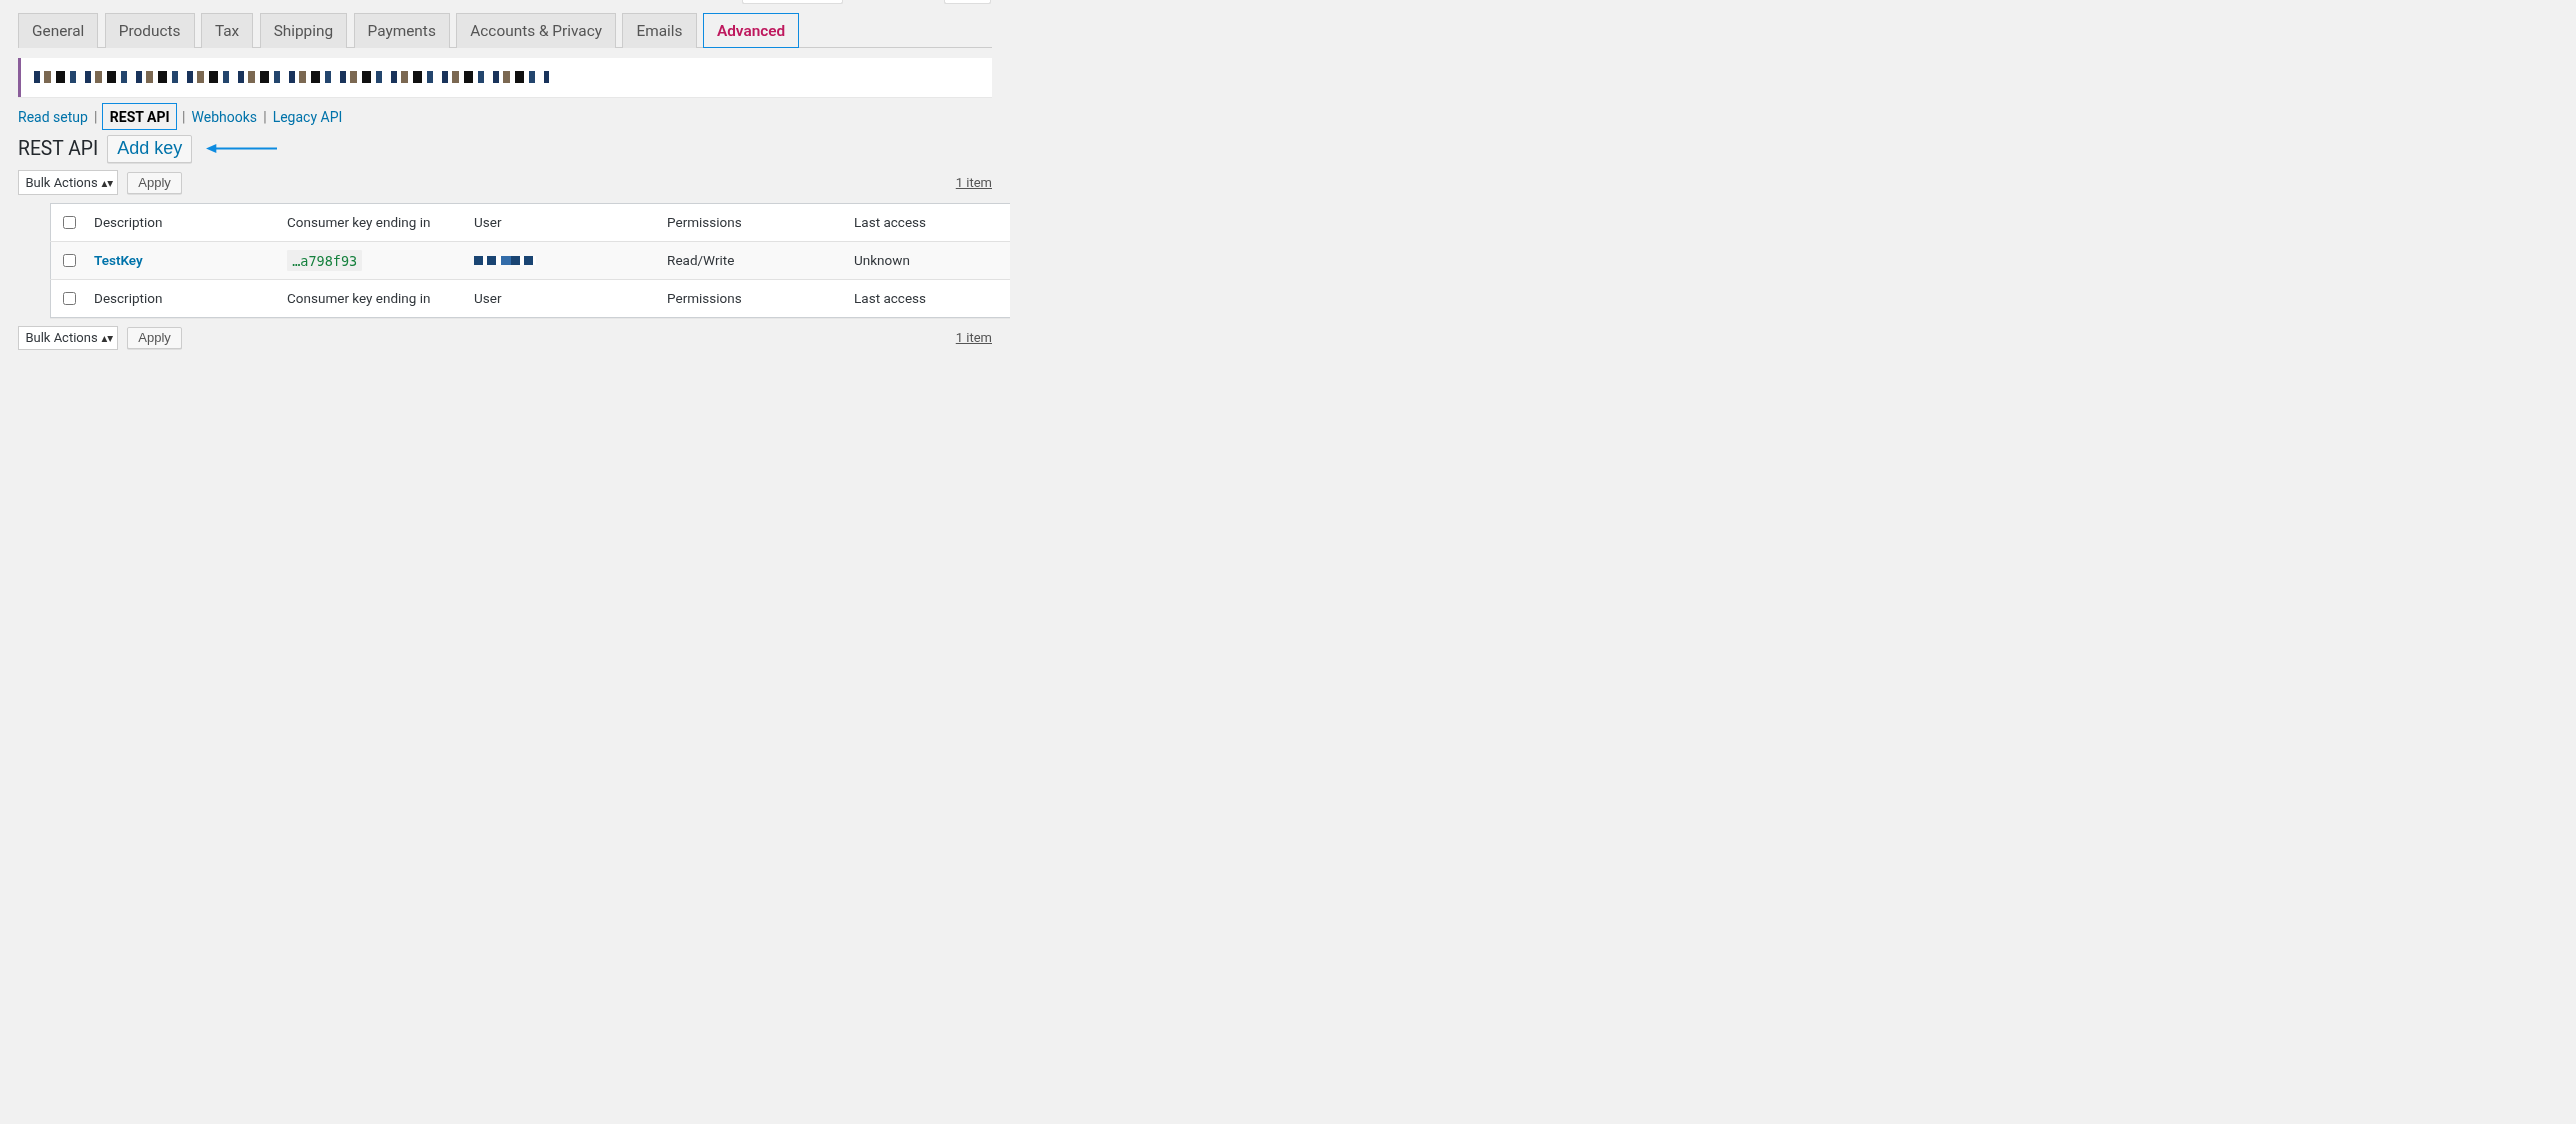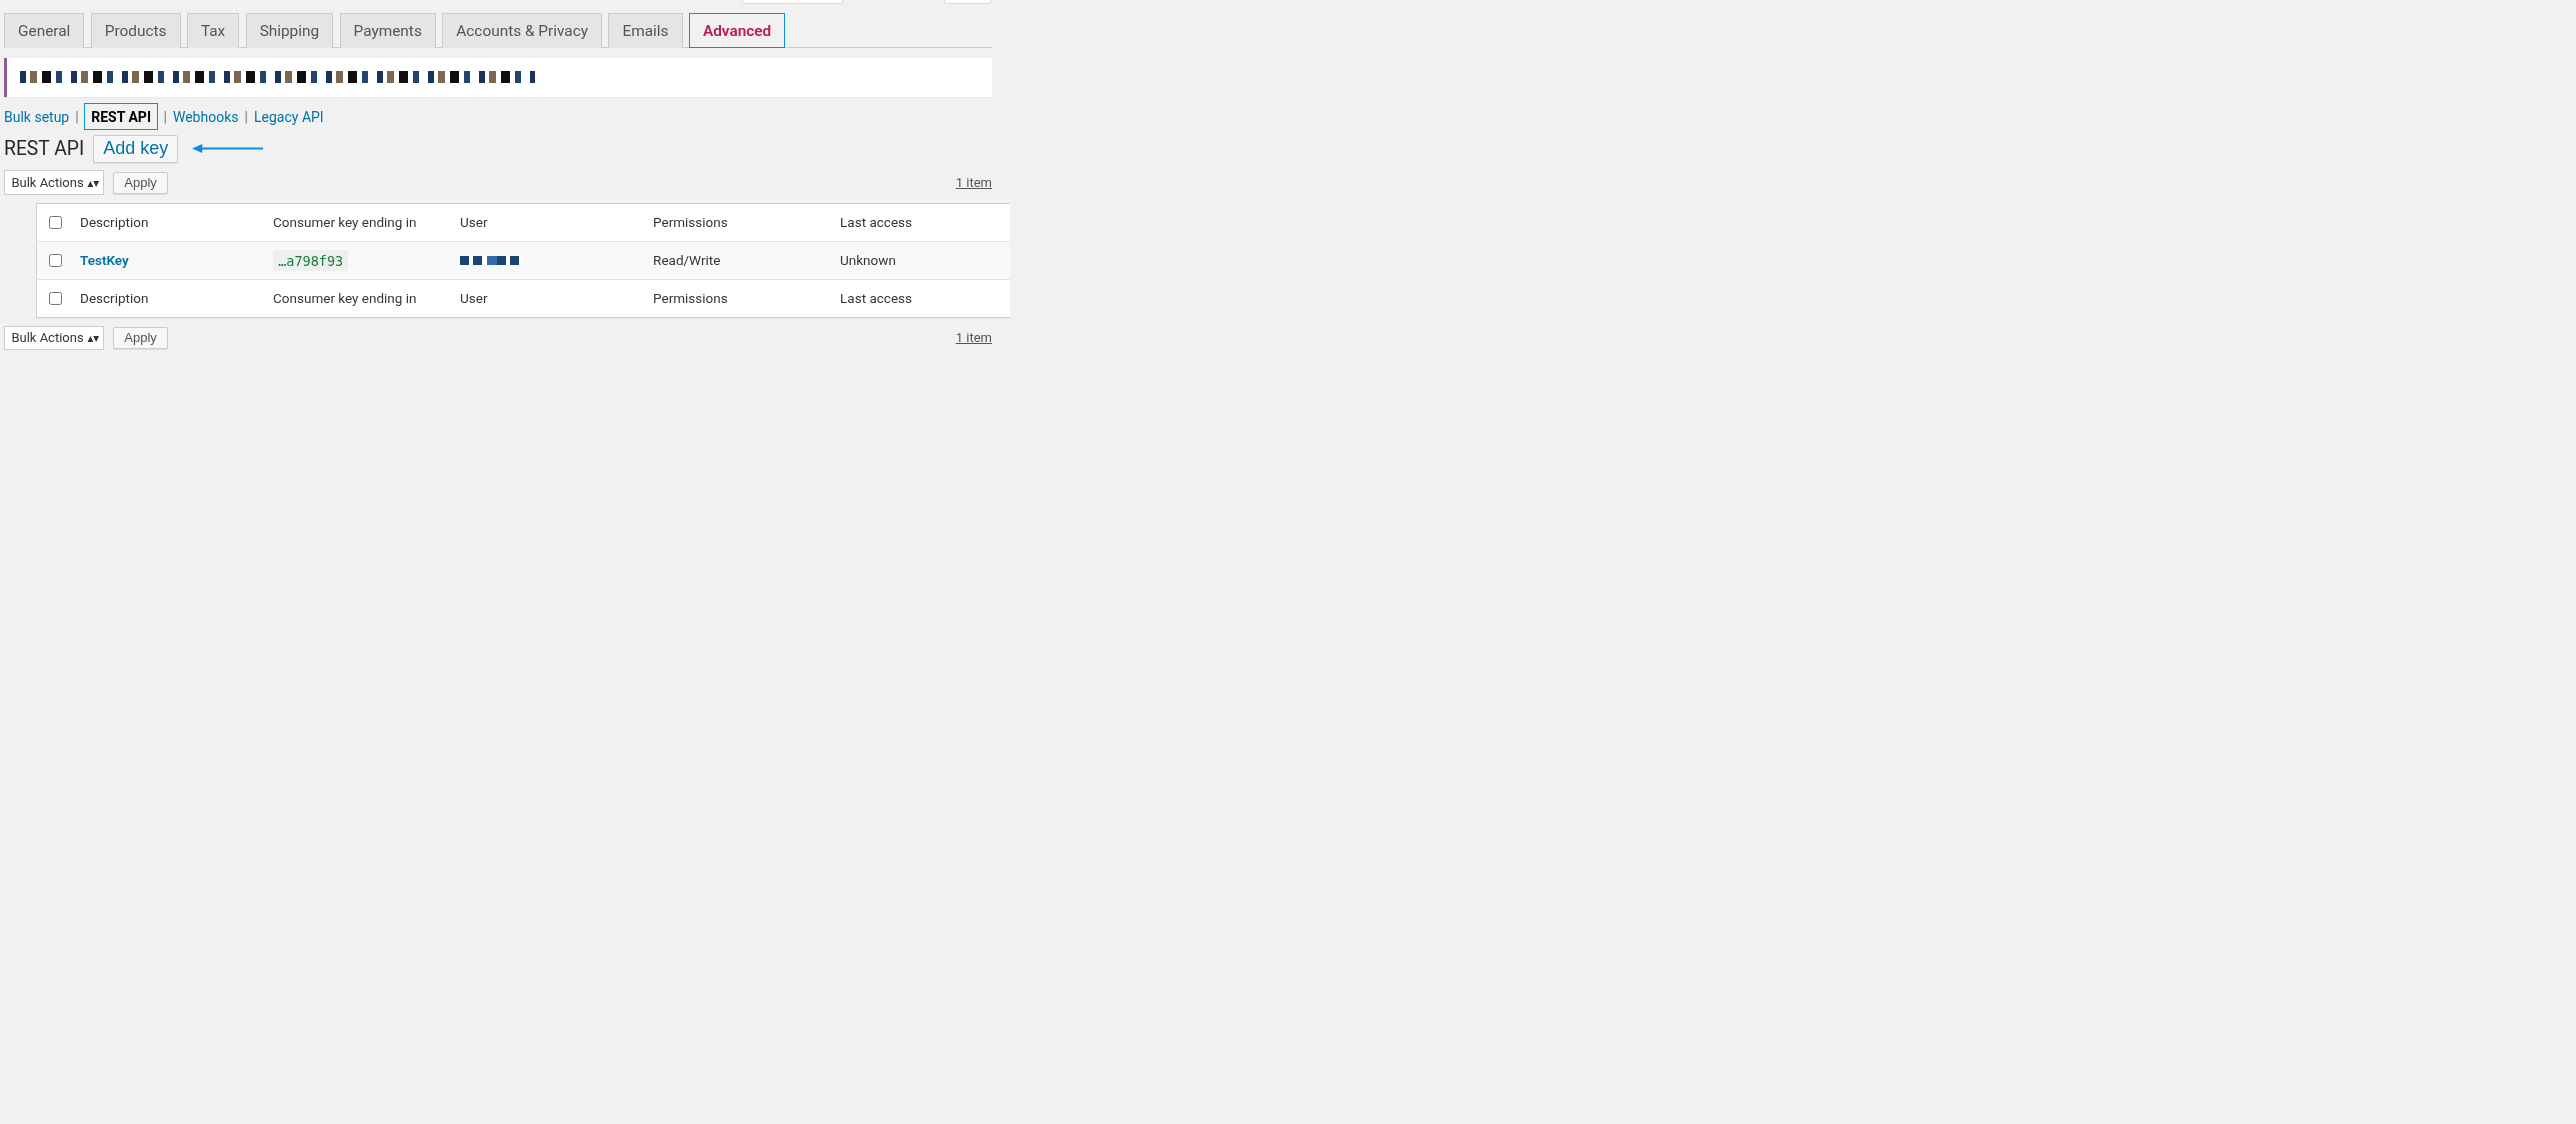--- a/index.html
+++ b/index.html
@@ -5,21 +5,21 @@
   * { box-sizing: border-box; }
   html { font-size: 14px; }
   body {
     margin: 0;
     padding: 0 0 19.3px 0;
     background: #f1f1f1;
     font-family: -apple-system, BlinkMacSystemFont, "Segoe UI", Roboto, "Helvetica Neue", Arial, sans-serif;
     color: #32373c;
     width: 1010px;
   }
-  .content { padding: 0 18px 0 4px; }
+  .content { padding: 0 18px 0 18px; }
 
   
   .screen-meta {
     position: relative;
     height: 3.9px;
   }
   .screen-meta .btn {
     position: absolute;
     top: -16.7px;
     background: #fff;
@@ -230,21 +230,21 @@
     <div class="nav-tab">Accounts &amp; Privacy</div>
     <div class="nav-tab">Emails</div>
     <div class="nav-tab active highlight">Advanced</div>
   </div>
 
   <div class="notice">
     <span class="pixblur"></span>
   </div>
 
   <div class="subnav">
-    <a>Bulk setup</a>
+    <a>Read setup</a>
     <span class="sep">|</span>
     <span class="current">REST API</span>
     <span class="sep">|</span>
     <a>Webhooks</a>
     <span class="sep">|</span>
     <a>Legacy API</a>
   </div>
 
   <div class="heading-row">
     <h1>REST API</h1>

